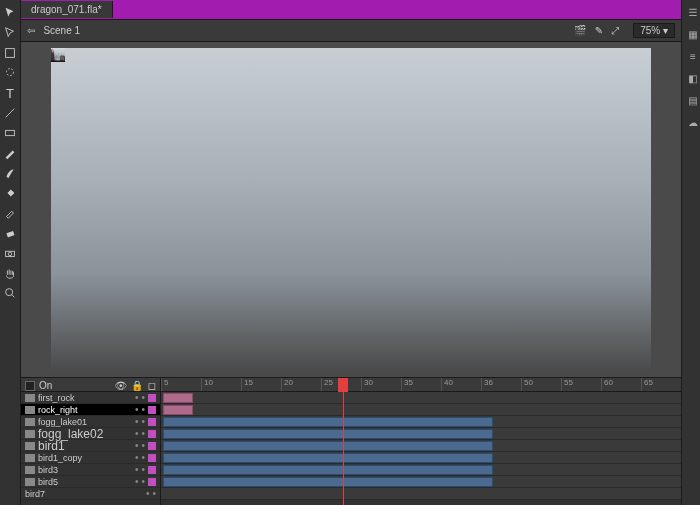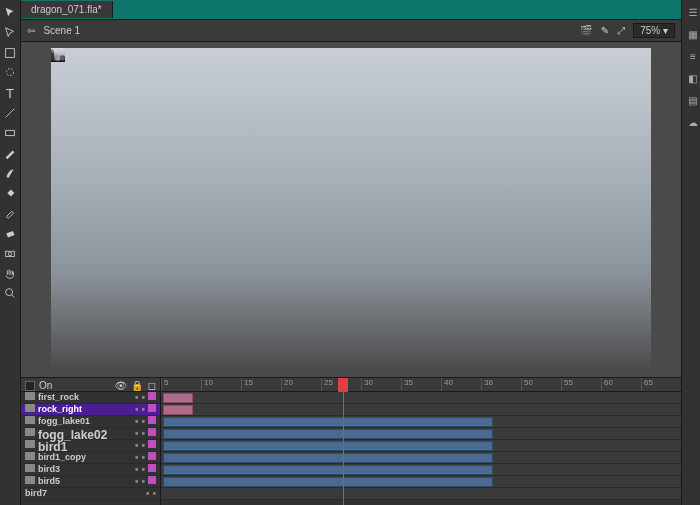--- a/index.html
+++ b/index.html
@@ -1,34 +1,34 @@
 <!DOCTYPE html>
 <html><head>
 <meta charset="utf-8">
 <style>
 * { margin:0; padding:0; box-sizing:border-box; font-family:"Segoe UI",Tahoma,sans-serif; font-size:10px; color:#ccc; }
 body { background:#323232; width:700px; height:505px; overflow:hidden; display:flex; }
 .col-tools { width:26px; background:#323232; border-right:1px solid #1a1a1a; display:flex; flex-direction:column; padding-top:4px; gap:2px; align-items:center; }
 .tool { width:20px; height:18px; display:flex; align-items:center; justify-content:center; cursor:pointer; color:#aaa; }
 .mid { flex:1; display:flex; flex-direction:column; }
-.tabbar { height:20px; background:#0f766e; border-bottom:1px solid #1a1a1a; display:flex; align-items:center; }
+.tabbar { height:20px; background:#a21caf; border-bottom:1px solid #1a1a1a; display:flex; align-items:center; }
 .tab { padding:3px 10px; background:#383838; border-right:1px solid #1a1a1a; }
 .scenebar { height:22px; background:#3a3a3a; border-bottom:1px solid #1a1a1a; display:flex; align-items:center; padding:0 6px; gap:8px; }
 .flex-sp { flex:1; }
-.dd { background:#2a2a2a; border:1px solid #1a1a1a; padding:1px 6px; }
+.dd { background:#2a2a2a; border:1px solid #1a1a1a; padding:1px 6px;margin-left:6px; }
 .canvas { flex:1; background:#4a4a4a; position:relative; overflow:hidden; }
 .stage { position:absolute; left:30px; top:6px; right:30px; bottom:6px; background:linear-gradient(#c8ced4,#a8b0b8 40%,#8a929a 70%,#4a4a4a); }
 .timeline-wrap { height:128px; background:#323232; border-top:1px solid #1a1a1a; display:flex; flex-direction:column; }
 .tl-tabs { height:18px; display:flex; border-bottom:1px solid #1a1a1a; }
 .tl-tab { padding:2px 8px; background:#383838; border-right:1px solid #1a1a1a; }
 .tl-body { flex:1; display:flex; }
 .tl-layers { width:140px; border-right:1px solid #1a1a1a; display:flex; flex-direction:column; }
 .tl-hdr { height:14px; background:#3a3a3a; display:flex; align-items:flex-end; padding:0 4px; gap:4px; border-bottom:1px solid #1a1a1a; }
-.layer-row { height:12px; display:flex; padding:0 4px; gap:3px; border-bottom:1px solid #2a2a2a;font-weight:bold; }
-.layer-row.sel { background:#4c1d95; }
+.layer-row { height:12px; display:flex; align-items:center; padding:0 4px; gap:3px; border-bottom:1px solid #2a2a2a; }
+.layer-row.sel { background:#000000; }
 .layer-row.sel * { color:#fff; }
 .folder-ic { width:10px; height:8px; background:#888; }
 .tl-frames { flex:1; position:relative; overflow:hidden; }
 .ruler { height:14px; background:#3a3a3a; border-bottom:1px solid #1a1a1a; display:flex; }
 .tick { width:40px; font-size:8px; color:#999; padding-left:2px; border-left:1px solid #555; }
 .frame-row { height:12px; border-bottom:1px solid #2a2a2a; position:relative; background:#3a3a3a; }
 .span { position:absolute; top:1px; height:10px; background:#4a6a90; border:1px solid #2a4a70; }
 .span.pink { background:#b06a8a; border-color:#8a4a6a; }
 .playhead { position:absolute; top:0; bottom:0; width:1px; background:#e04040; }
 .playhead-top { position:absolute; top:0; width:10px; height:14px; background:#e04040; margin-left:-5px; }

